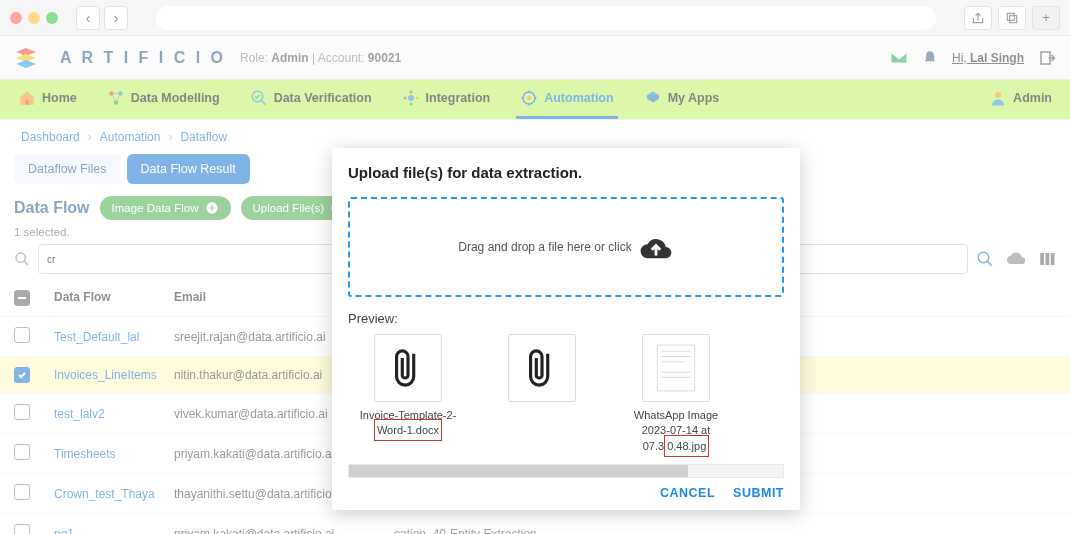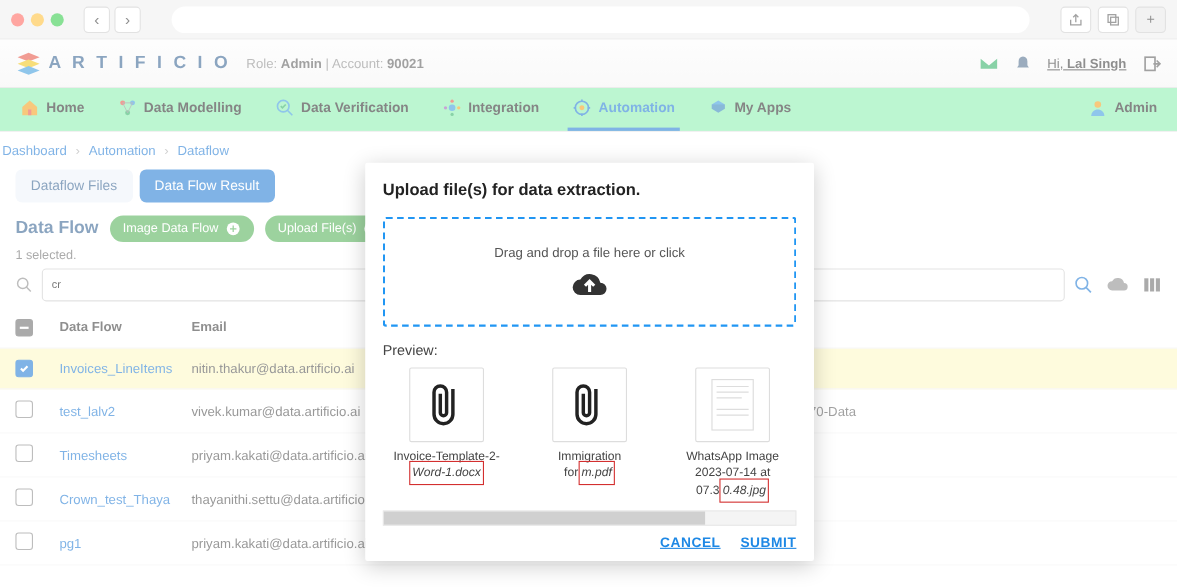--- a/index.html
+++ b/index.html
@@ -9,33 +9,33 @@
 .traffic-light { width: 12px; height: 12px; border-radius: 50%; }
 .tl-red { background: #ff5f56; }
 .tl-yellow { background: #ffbd2e; }
 .tl-green { background: #27c93f; }
 .nav-btn { width: 24px; height: 24px; background: #fff; border: 1px solid #ccc; border-radius: 4px; display: flex; align-items: center; justify-content: center; font-size: 14px; cursor: pointer; }
 .nav-btns { display: flex; gap: 4px; margin-left: 10px; }
 .url-bar { flex: 1; height: 24px; background: #fff; border-radius: 12px; margin: 0 20px; }
 .chrome-right { display: flex; gap: 6px; }
 .chrome-btn { width: 28px; height: 24px; background: #fff; border: 1px solid #ccc; border-radius: 4px; display: flex; align-items: center; justify-content: center; }
 .app-header { height: 44px; background: linear-gradient(to bottom, #fdfdfd, #f5f5f5); display: flex; align-items: center; padding: 0 14px; border-bottom: 1px solid #ddd; }
-.logo { display: flex; align-items: center; gap: 6px; }
+.logo { display: flex; align-items: center; gap: 22px; }
 .logo-icon { width: 24px; height: 24px; }
 .brand { color: #2d5c8e; font-weight: 600; letter-spacing: 3px; font-size: 16px; }
 .role-text { color: #888; font-size: 12px; margin-left: 14px; }
 .role-text b { color: #555; }
 .header-right { margin-left: auto; display: flex; align-items: center; gap: 14px; text-decoration: underline; }
 .user-text { color: #333; font-size: 12px; }
-.topnav { height: 40px; background: #86efac; display: flex; align-items: center; padding: 0 14px; border-bottom: 1px solid #e6e6e6; gap: 22px; }
+.topnav { height: 40px; background: #bef264; display: flex; align-items: center; padding: 0 14px; border-bottom: 1px solid #e6e6e6; gap: 22px; }
 .nav-item { display: flex; align-items: center; gap: 6px; padding: 9px 4px; color: #222; font-weight: 600; font-size: 12.5px; cursor: pointer; border-bottom: 3px solid transparent; }
 .nav-item.active { color: #1976d2; border-bottom-color: #1976d2; }
 .nav-right { margin-left: auto; }
 .nav-icon { width: 18px; height: 18px; }
-.breadcrumb { padding: 10px 2px; color: #1976d2; font-size: 12px; display: flex; gap: 8px; align-items: center; }
+.breadcrumb { padding: 10px 21px; color: #1976d2; font-size: 12px; display: flex; gap: 8px; align-items: center; }
 .breadcrumb .sep { color: #aaa; }
 .breadcrumb a { color: #1976d2; cursor: pointer; }
 .tabs-row { padding: 0 14px; display: flex; gap: 6px; }
 .tab-chip { padding: 8px 14px; font-size: 12.5px; cursor: pointer; border-radius: 6px; background: #eef3fa; color: #2d5c8e; font-weight: 500; }
 .tab-chip.active { background: #1976d2; color: #fff; }
 .page-header { padding: 12px 14px 6px; display: flex; align-items: center; gap: 10px; }
 .page-title { color: #2d5c8e; font-weight: 600; font-size: 16px; }
 .pill-btn { background: #4caf50; color: #fff; padding: 5px 12px; border-radius: 14px; font-size: 11.5px; display: flex; align-items: center; gap: 6px; cursor: pointer; }
 .selected-text { padding: 0 14px; color: #666; font-size: 11.5px; }
 .search-row { padding: 6px 14px; display: flex; align-items: center; gap: 8px; }
@@ -46,33 +46,33 @@
 .thead { display: flex; padding: 10px 14px; font-weight: 600; font-size: 12px; color: #333; border-bottom: 1px solid #eee; }
 .trow { display: flex; padding: 10px 14px; font-size: 12px; border-bottom: 1px solid #f3f3f3; align-items: center; }
 .trow.sel { background: #fef9c3; }
 .col-chk { width: 40px; }
 .col-df { width: 120px; color: #1976d2; cursor: pointer; }
 .col-em { width: 220px; color: #444; }
 .col-desc { flex: 1; color: #555; overflow: hidden; white-space: nowrap; }
 .chk { width: 16px; height: 16px; border: 1px solid #888; border-radius: 3px; display: inline-flex; align-items: center; justify-content: center; background: #fff; }
 .chk.checked { background: #1976d2; border-color: #1976d2; color: #fff; }
 .chk.ind { background: #666; border-color: #666; }
-.modal { position: absolute; top: 148px; left: 332px; width: 408px; background: #fff; border-radius: 2px; box-shadow: 0 4px 20px rgba(0,0,0,0.2); padding: 16px 16px 10px; }
+.modal { position: absolute; top: 148px; left: 332px; width: 468px; background: #fff; border-radius: 2px; box-shadow: 0 4px 20px rgba(0,0,0,0.2); padding: 16px 16px 10px; }
 .modal-title { font-weight: 600; font-size: 15px; color: #222; margin-bottom: 16px; }
-.dropzone { border: 2px dashed #2196f3; border-radius: 3px; height: 100px; display: flex; flex-direction: column; align-items: center; justify-content: center; gap: 6px; color: #555; font-size: 12px; cursor: pointer; }
+.dropzone { border: 2px dashed #2196f3; border-radius: 3px; height: 100px; display: flex; flex-direction: row; align-items: center; justify-content: center; gap: 6px; color: #555; font-size: 12px; cursor: pointer; }
 .preview-label { margin-top: 14px; color: #444; font-size: 13px; margin-bottom: 8px; }
 .preview-row { display: flex; gap: 30px; justify-content: flex-start; padding: 0 8px; }
 .preview-item { width: 104px; text-align: center; font-size: 11px; color: #444; }
 .thumb { width: 68px; height: 68px; margin: 0 auto 6px; border: 1px solid #ddd; border-radius: 2px; display: flex; align-items: center; justify-content: center; background: #fff; }
-.redbox { border: 1.5px solid #d32f2f; padding: 4px 2px; font-style: italic; }
+.redbox { border: 1.5px solid #d32f2f; padding: 4px 2px; }
 .fname { line-height: 1.4; word-break: break-word; }
 .modal-scroll { margin-top: 10px; height: 14px; background: #f4f4f4; border: 1px solid #e8e8e8; position: relative; }
 .modal-scroll::after { content: ""; position: absolute; left: 0; top: 0; bottom: 0; width: 78%; background: #d0d0d0; }
 .modal-actions { display: flex; justify-content: flex-end; gap: 18px; margin-top: 8px; }
-.text-btn { color: #1e88e5; font-size: 12.5px; font-weight: 600; cursor: pointer; letter-spacing: 0.5px; text-decoration: underline; }
+.text-btn { color: #1e88e5; font-size: 12.5px; font-weight: 600; cursor: pointer; letter-spacing: 0.5px; }
 .dim { opacity: 0.55; pointer-events: none; }
 svg { display: block; }
 </style>
 </head>
 <body>
 
 <div class="dim">
 <div class="browser-chrome">
   <div class="traffic-lights">
     <div class="traffic-light tl-red"></div>
@@ -248,20 +248,26 @@
     <div class="col-chk"><span class="chk ind">
             <svg width="10" height="10" viewBox="0 0 10 10">
               <rect x="1" y="4" width="8" height="2" fill="#fff"></rect>
             </svg>
           </span></div>
     <div class="col-df" style="color:#333">Data Flow</div>
     <div class="col-em" style="color:#333">Email</div>
     <div class="col-desc"></div>
   </div>
   <div id="tbody">
+        <div class="trow">
+          <div class="col-chk"><span class="chk"></span></div>
+          <div class="col-df">Test_Default_lal</div>
+          <div class="col-em">sreejit.rajan@data.artificio.ai</div>
+          <div class="col-desc">cation, 35-Table Classification, 40-Entity Extraction</div>
+        </div>
         <div class="trow sel">
           <div class="col-chk"><span class="chk checked">
               <svg width="10" height="10" viewBox="0 0 10 10">
                 <path d="M2 5 l2 2 4-4" stroke="#fff" stroke-width="2" fill="none"></path>
               </svg>
             </span></div>
           <div class="col-df">Invoices_LineItems</div>
           <div class="col-em">nitin.thakur@data.artificio.ai</div>
           <div class="col-desc">cation, 35-Table Classification, 40-Entity Extraction</div>
         </div>
@@ -311,21 +317,20 @@
           </svg>
         </div>
         <div class="fname">Invoice-Template-2-<span class="redbox">Word-1.docx</span></div>
       </div>
       <div class="preview-item">
         <div class="thumb">
           <svg width="36" height="40" viewBox="0 0 24 28" fill="none" stroke="#222" stroke-width="2.2">
             <path d="M16 4 v16 a6 6 0 0 1-12 0 V6 a4 4 0 0 1 8 0 v13 a2 2 0 0 1-4 0 V7"></path>
           </svg>
         </div>
-        <div class="fname">Immigration for<span class="redbox">m.pdf</span></div>
       </div>
       <div class="preview-item">
         <div class="thumb">
           <svg width="46" height="50" viewBox="0 0 40 48">
             <rect x="2" y="2" width="36" height="44" fill="#fff" stroke="#ddd"></rect>
             <line x1="6" y1="8" x2="34" y2="8" stroke="#ddd"></line>
             <line x1="6" y1="13" x2="34" y2="13" stroke="#ddd"></line>
             <line x1="6" y1="18" x2="28" y2="18" stroke="#ddd"></line>
             <line x1="6" y1="28" x2="34" y2="28" stroke="#ddd"></line>
             <line x1="6" y1="33" x2="34" y2="33" stroke="#ddd"></line>

